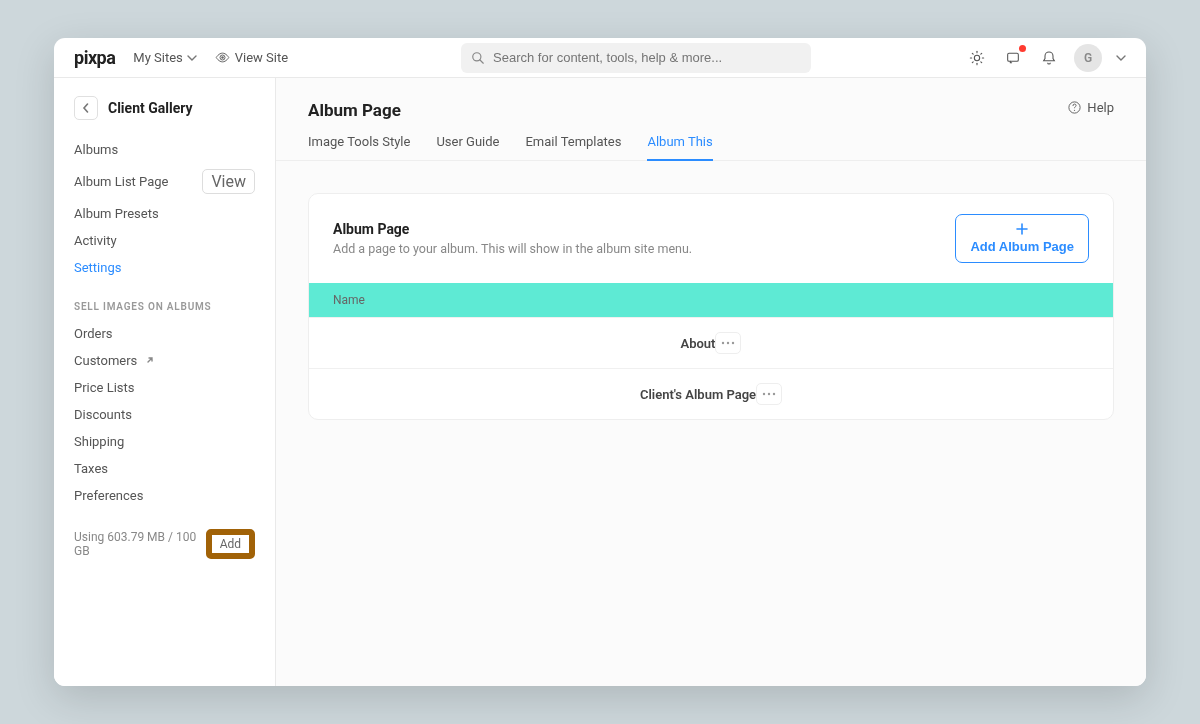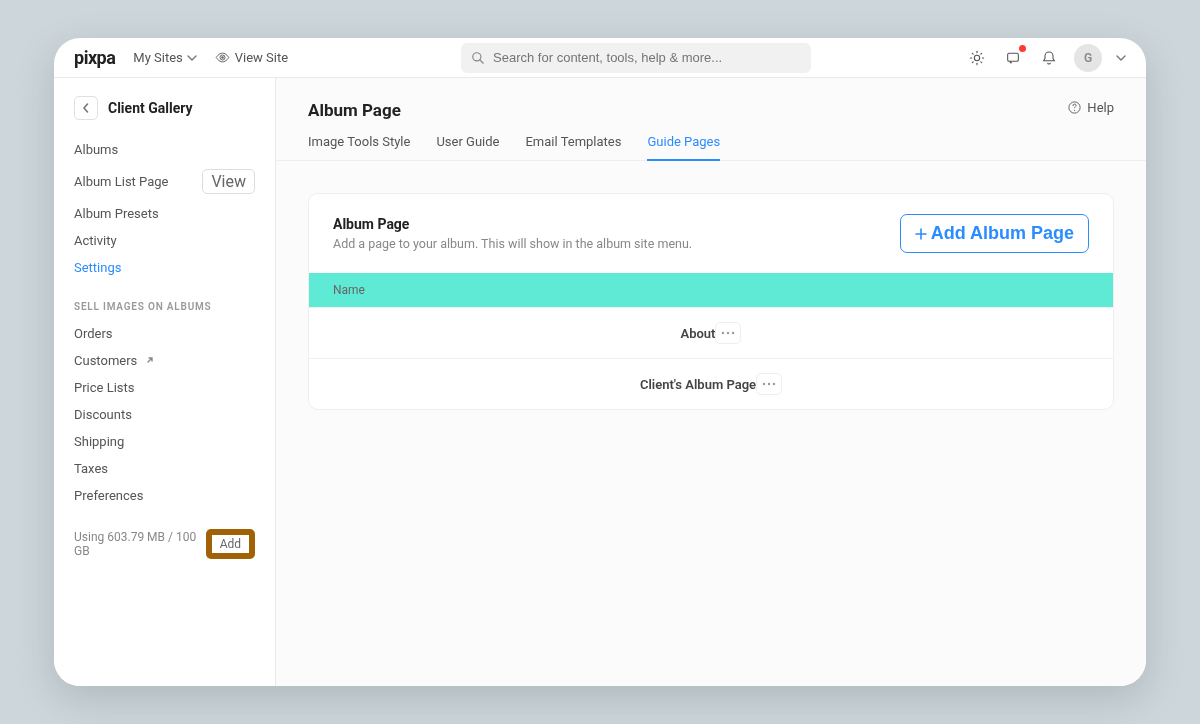--- a/index.html
+++ b/index.html
@@ -15,21 +15,21 @@
       display: flex;
       align-items: center;
       justify-content: center;
       min-height: 724px;
       width: 1200px;
     }
     .app-window {
       width: 1092px;
       height: 648px;
       background: #fff;
-      border-radius: 26px;
+      border-radius: 11px;
       box-shadow: 0 12px 40px rgba(0,0,0,0.15);
       overflow: hidden;
       display: flex;
       flex-direction: column;
     }
     .topbar {
       height: 40px;
       display: flex;
       align-items: center;
       padding: 0 20px;
@@ -275,23 +275,24 @@
     }
     .add-button {
       display: flex;
       align-items: center;
       gap: 4px;
       border: 1px solid #2b8cff;
       color: #2b8cff;
       background: #fff;
       padding: 8px 14px;
       border-radius: 7px;
-      font-size: 18px;
+      font-size: 13px;
       font-weight: 600;
       cursor: pointer;
+      flex-direction: column;
     }
     .table-header {
       background: #5eead4;
       padding: 10px 24px;
       font-size: 12px;
       font-weight: 400;
       color: #666;
     }
     .table-row {
       padding: 14px 24px;
@@ -480,21 +481,21 @@
         <div class="tab">
           <span>Image Tools Style</span>
         </div>
         <div class="tab">
           <span>User Guide</span>
         </div>
         <div class="tab">
           <span>Email Templates</span>
         </div>
         <div class="tab active">
-          <span>Guide Pages</span>
+          <span>Album This</span>
         </div>
       </div>
 
       <div class="content-card">
         <div class="card-head">
           <div class="card-head-left">
             <div class="card-title">Album Page</div>
             <div class="card-desc">Add a page to your album. This will show in the album site menu.</div>
           </div>
           <button class="add-button">

